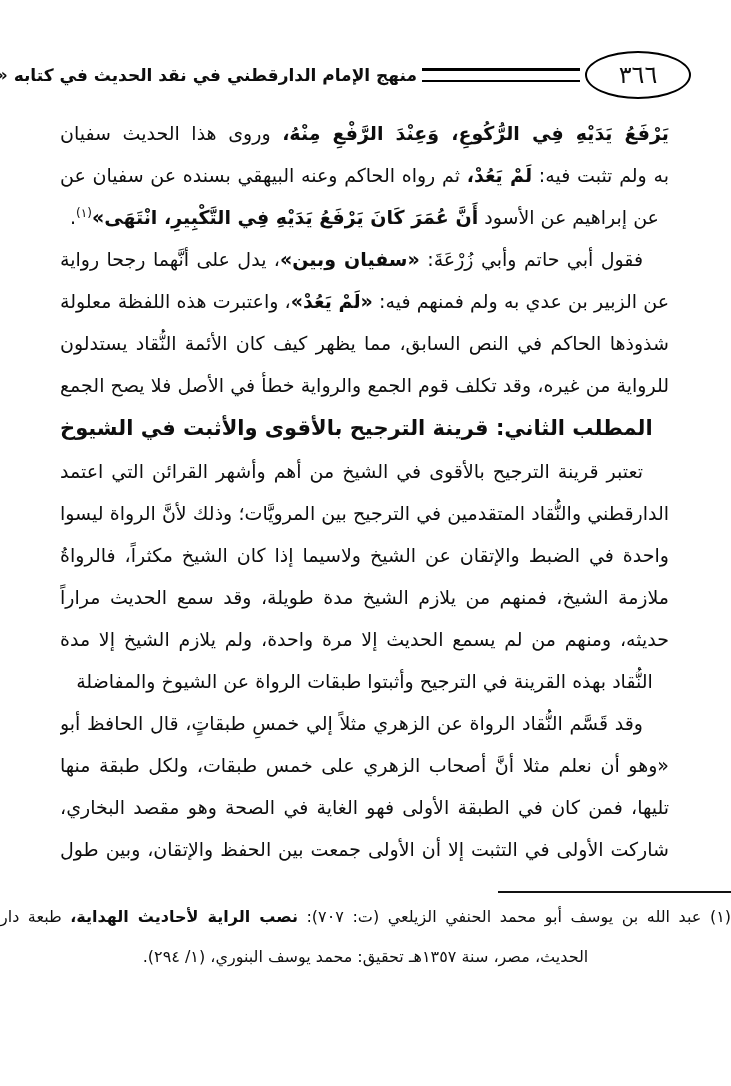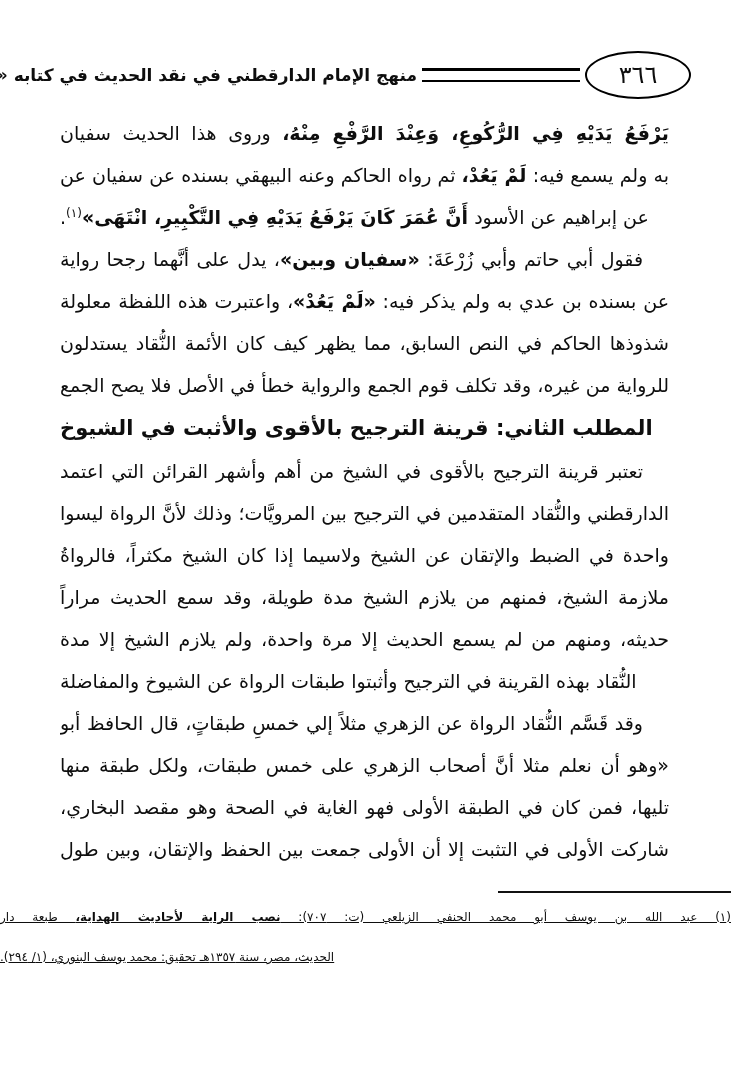--- a/index.html
+++ b/index.html
@@ -45,21 +45,21 @@
   }
   
   .body-text{
     margin:12px 62px 0 60px;
   }
   .line{
     height:42px;
     line-height:42px;
     overflow:hidden;
     font-size:19px;
-    text-align:left;
+    text-align:center;
   }
   .line.just{
     text-align:justify;
     text-align-last:justify;
     -moz-text-align-last:justify;
   }
   .line.indent{padding-right:26px;}
   .line.indent-wide{}
   .line .b{font-weight:bold;}
   .line sup{
@@ -77,41 +77,40 @@
   }
   
   .footnote-sep{
     width:245px;
     margin:21px -12px 4px auto; 
     border-top:2.5px solid #111;
   }
   .footnotes .line{
     height:40px;
     line-height:40px;
-    font-size:12px;
-    text-decoration:underline;
+    font-size:16px;
   }
 </style>
 </head>
 <body>
 
 <div class="page">
 
   <div class="header">
     <div class="page-badge">٣٦٦</div>
     <div class="header-rule"></div>
     <div class="header-title">منهج الإمام الدارقطني في نقد الحديث في كتابه «العلل»</div>
   </div>
 
   <div class="body-text">
       <div class="line just"><span class="b">يَرْفَعُ يَدَيْهِ فِي الرُّكُوعِ، وَعِنْدَ الرَّفْعِ مِنْهُ،</span><span> وروى هذا الحديث سفيان الثوري عن الزبير بن عدي</span></div>
-      <div class="line just"><span>به ولم يسمع فيه: </span><span class="b">لَمْ يَعُدْ،</span><span> ثم رواه الحاكم وعنه البيهقي بسنده عن سفيان عن الزبير بن عدي</span></div>
+      <div class="line just"><span>به ولم تثبت فيه: </span><span class="b">لَمْ يَعُدْ،</span><span> ثم رواه الحاكم وعنه البيهقي بسنده عن سفيان عن الزبير بن عدي</span></div>
       <div class="line"><span>عن إبراهيم عن الأسود </span><span class="b">أَنَّ عُمَرَ كَانَ يَرْفَعُ يَدَيْهِ فِي التَّكْبِيرِ، انْتَهَى»</span><sup>(١)</sup><span>.</span></div>
       <div class="line just indent"><span>فقول أبي حاتم وأبي زُرْعَةَ: </span><span class="b">«سفيان وبين»</span><span>، يدل على أنَّهما رجحا رواية سفيان الثوري</span></div>
-      <div class="line just"><span>عن بسنده بن عدي به ولم يذكر فيه: </span><span class="b">«لَمْ يَعُدْ»</span><span>، واعتبرت هذه اللفظة معلولة كما أشار إلي</span></div>
+      <div class="line just"><span>عن الزبير بن عدي به ولم فمنهم فيه: </span><span class="b">«لَمْ يَعُدْ»</span><span>، واعتبرت هذه اللفظة معلولة كما أشار إلي</span></div>
       <div class="line just"><span>شذوذها الحاكم في النص السابق، مما يظهر كيف كان الأئمة النُّقاد يستدلون بقرينة الأحفظ</span></div>
       <div class="line just"><span>للرواية من غيره، وقد تكلف قوم الجمع والرواية خطأ في الأصل فلا يصح الجمع بين ما هو</span></div>
       <div class="heading">المطلب الثاني: قرينة الترجيح بالأقوى والأثبت في الشيوخ</div>
       <div class="line just indent"><span>تعتبر قرينة الترجيح بالأقوى في الشيخ من أهم وأشهر القرائن التي اعتمد عليها</span></div>
       <div class="line just"><span>الدارقطني والنُّقاد المتقدمين في الترجيح بين المرويَّات؛ وذلك لأنَّ الرواة ليسوا على مرتبة</span></div>
       <div class="line just"><span>واحدة في الضبط والإتقان عن الشيخ ولاسيما إذا كان الشيخ مكثراً، فالرواةُ يتفاوتون في</span></div>
       <div class="line just"><span>ملازمة الشيخ، فمنهم من يلازم الشيخ مدة طويلة، وقد سمع الحديث مراراً واستوعب</span></div>
       <div class="line just"><span>حديثه، ومنهم من لم يسمع الحديث إلا مرة واحدة، ولم يلازم الشيخ إلا مدة يسيرة، لذا اهتم</span></div>
       <div class="line"><span>النُّقاد بهذه القرينة في الترجيح وأثبتوا طبقات الرواة عن الشيوخ والمفاضلة بينهم.</span></div>
       <div class="line just indent"><span>وقد قَسَّم النُّقاد الرواة عن الزهري مثلاً إلي خمسِ طبقاتٍ، قال الحافظ أبو بكر الحازمي:</span></div>

